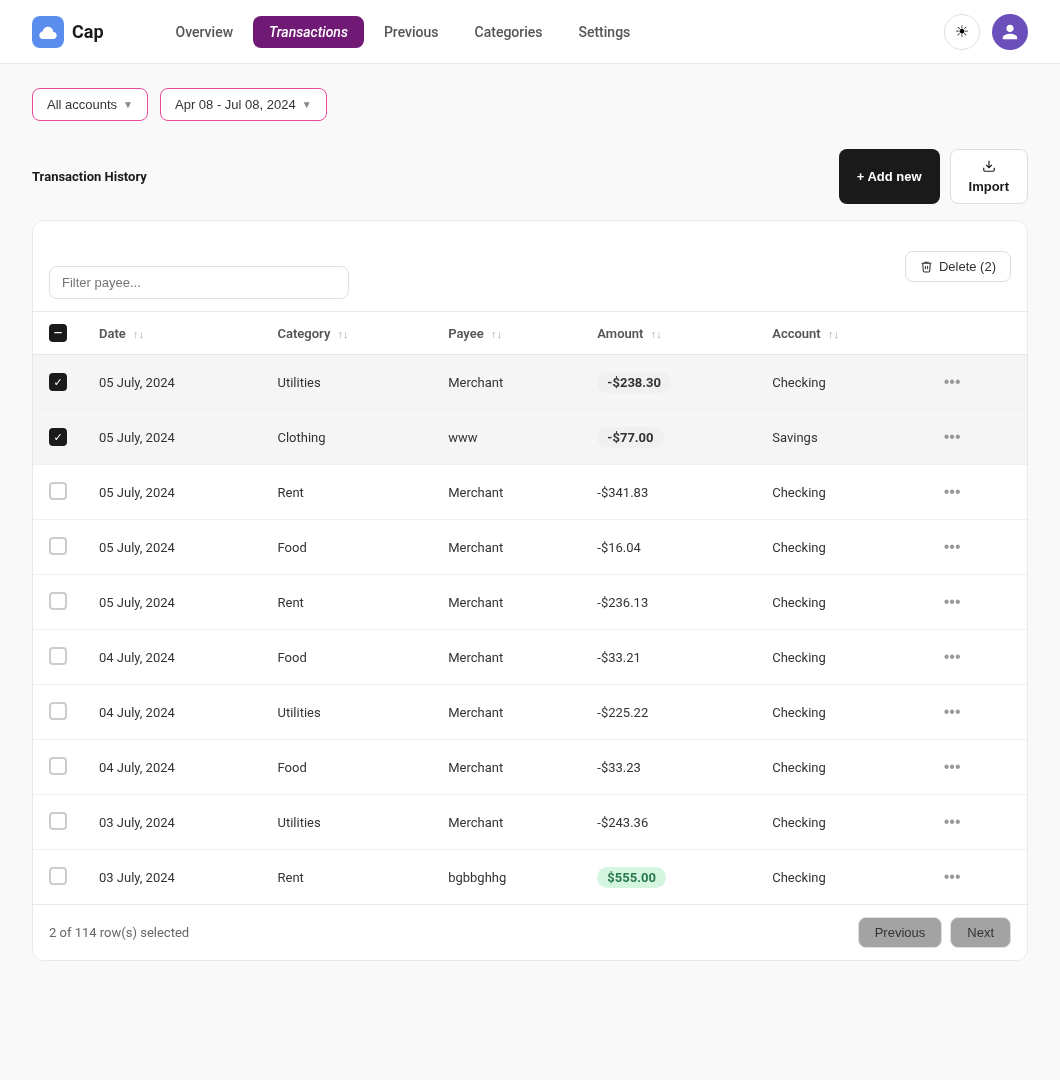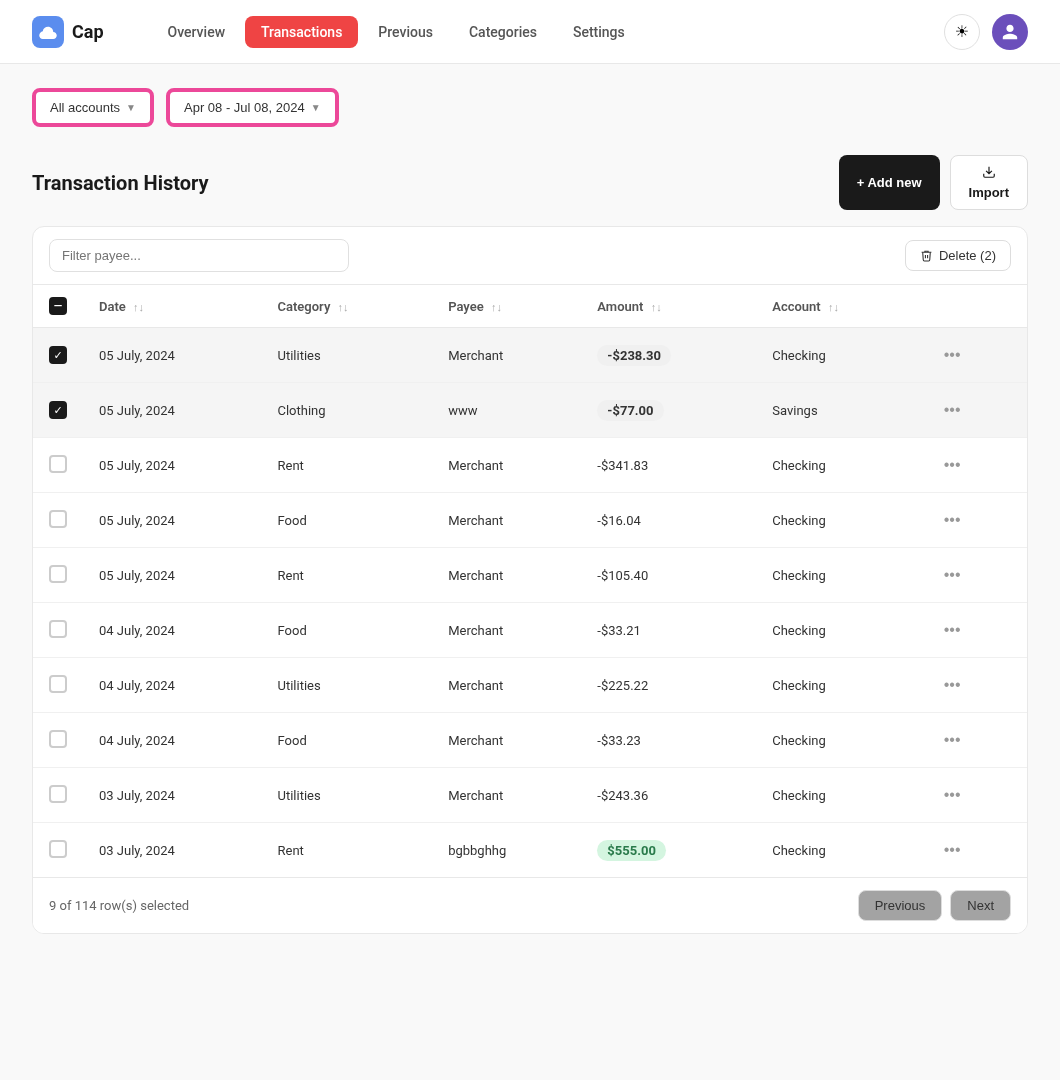--- a/index.html
+++ b/index.html
@@ -13,21 +13,21 @@
     }
 
     
     header {
       background: #fff;
       border-bottom: 1px solid #e8e8e8;
       display: flex;
       align-items: center;
       padding: 0 32px;
       height: 64px;
-      gap: 32px;
+      gap: 40px;
     }
     .logo {
       display: flex;
       align-items: center;
       gap: 8px;
       font-weight: 700;
       font-size: 18px;
       color: #1a1a1a;
       margin-right: 16px;
     }
@@ -51,22 +51,23 @@
     .nav-item {
       padding: 8px 16px;
       border-radius: 8px;
       cursor: pointer;
       font-size: 14px;
       color: #555;
       font-weight: 500;
       text-decoration: none;
     }
     .nav-item.active {
-      background: #ef4444;
+      background: #701a75;
       color: #fff;
+      font-style: italic;
     }
     .header-actions {
       display: flex;
       align-items: center;
       gap: 12px;
     }
     .theme-btn {
       width: 36px;
       height: 36px;
       border-radius: 50%;
@@ -101,39 +102,39 @@
       display: flex;
       align-items: center;
       gap: 12px;
       margin-bottom: 28px;
     }
     .filter-btn {
       display: flex;
       align-items: center;
       gap: 6px;
       padding: 8px 14px;
-      border: 4px solid #ec4899;
+      border: 1px solid #ec4899;
       border-radius: 8px;
       background: #fff;
       cursor: pointer;
       font-size: 13px;
       color: #333;
       font-weight: 500;
     }
     .chevron-down { font-size: 10px; color: #888; }
 
     
     .section-header {
       display: flex;
       align-items: center;
       justify-content: space-between;
       margin-bottom: 16px;
     }
     .section-title {
-      font-size: 20px;
+      font-size: 13px;
       font-weight: 700;
       color: #1a1a1a;
     }
     .section-actions {
       display: flex;
       gap: 10px;
     }
     .btn-add {
       display: flex;
       align-items: center;
@@ -178,20 +179,21 @@
     }
     .filter-input {
       width: 300px;
       padding: 8px 12px;
       border: 1px solid #e0e0e0;
       border-radius: 8px;
       font-size: 13px;
       color: #888;
       background: #fff;
       outline: none;
+      margin-top: 33px;
     }
     .delete-btn {
       display: flex;
       align-items: center;
       gap: 6px;
       padding: 7px 14px;
       background: #fff;
       border: 1px solid #ddd;
       border-radius: 8px;
       cursor: pointer;
@@ -454,21 +456,21 @@
             <td>Merchant</td>
             <td class="amount-plain">-$16.04</td>
             <td>Checking</td>
             <td><button class="more-btn">•••</button></td>
           </tr>
           <tr>
             <td class="checkbox-cell"><div class="custom-checkbox"></div></td>
             <td>05 July, 2024</td>
             <td>Rent</td>
             <td>Merchant</td>
-            <td class="amount-plain">-$105.40</td>
+            <td class="amount-plain">-$236.13</td>
             <td>Checking</td>
             <td><button class="more-btn">•••</button></td>
           </tr>
           <tr>
             <td class="checkbox-cell"><div class="custom-checkbox"></div></td>
             <td>04 July, 2024</td>
             <td>Food</td>
             <td>Merchant</td>
             <td class="amount-plain">-$33.21</td>
             <td>Checking</td>
@@ -507,21 +509,21 @@
             <td>Rent</td>
             <td>bgbbghhg</td>
             <td><span class="amount-badge amount-positive-highlight">$555.00</span></td>
             <td>Checking</td>
             <td><button class="more-btn">•••</button></td>
           </tr>
         </tbody>
     </table>
 
     <div class="table-footer">
-      <span class="rows-selected-text">9 of 114 row(s) selected</span>
+      <span class="rows-selected-text">2 of 114 row(s) selected</span>
       <div class="pagination">
         <button class="page-btn">Previous</button>
         <button class="page-btn">Next</button>
       </div>
     </div>
   </div>
 
 </main>
 
 </body></html>

